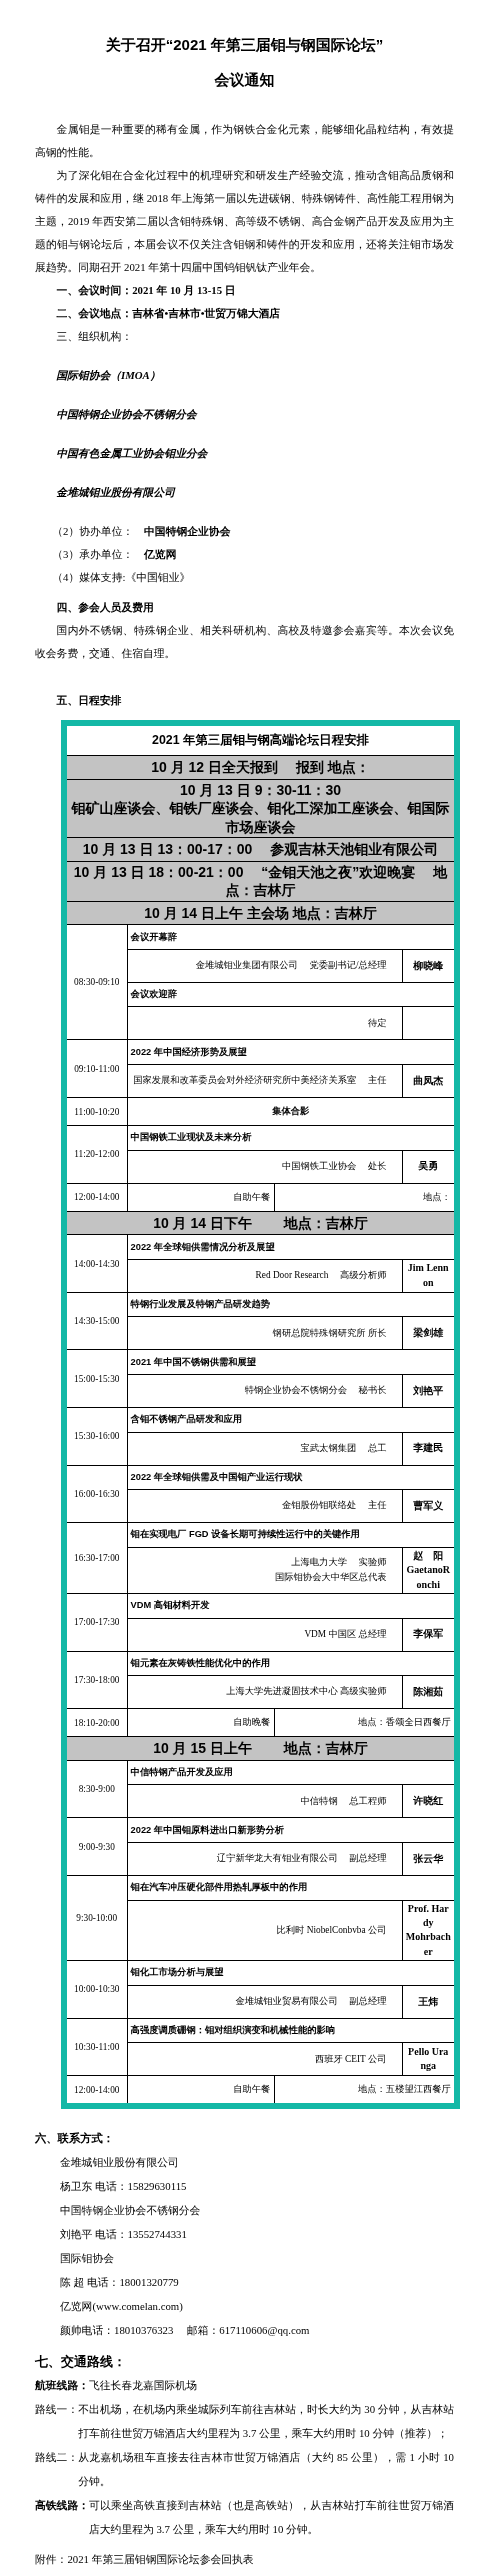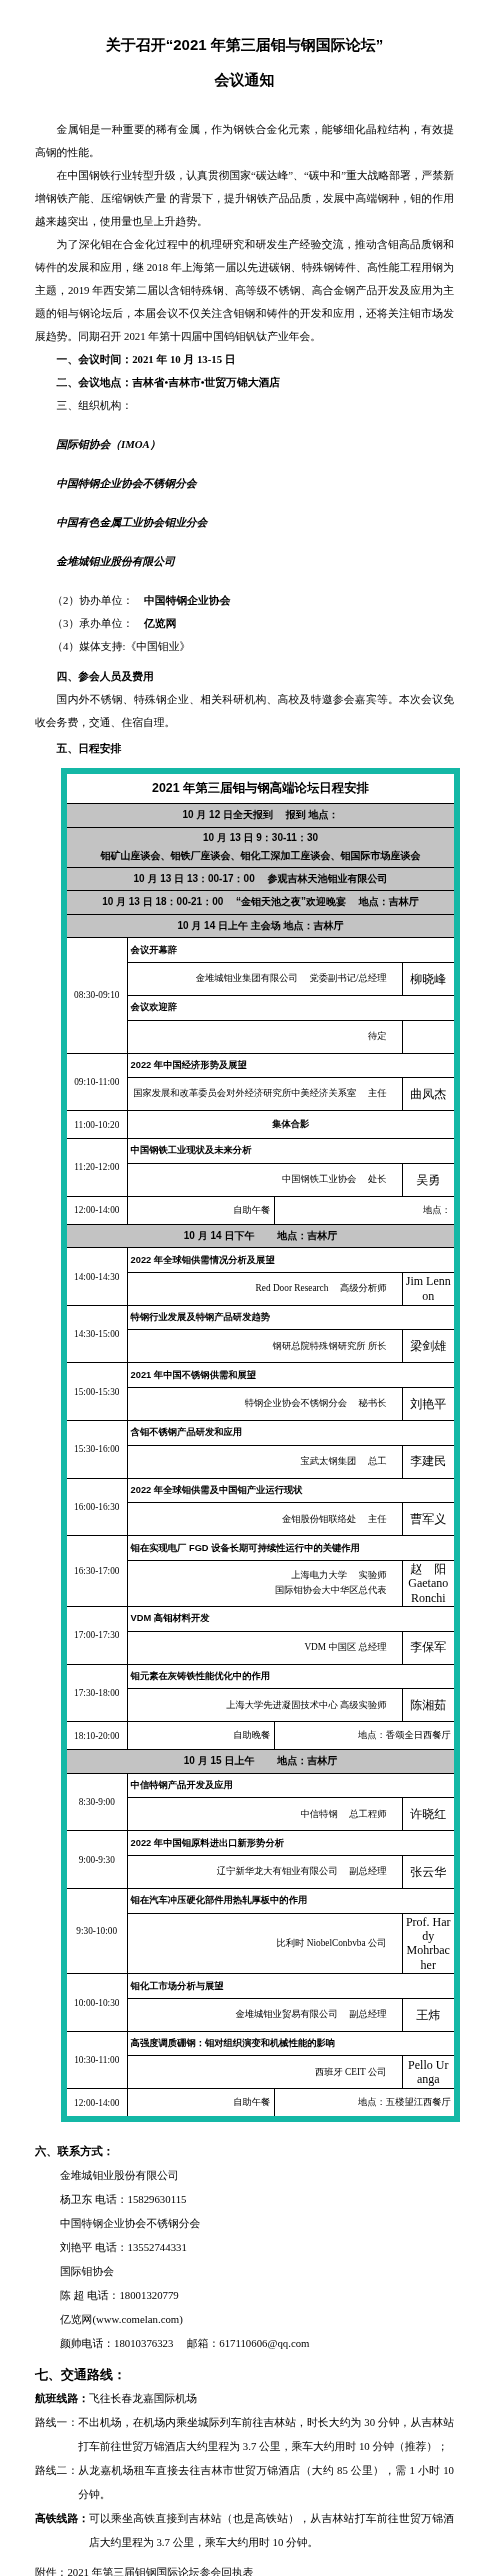--- a/index.html
+++ b/index.html
@@ -15,27 +15,27 @@
   p.plain{margin:0;}
   p.ind1{margin:16px;padding-left:5.2px;font-style:italic;}
   .orgname{font-weight:bold;}
   
   .sch-wrap{margin:8.2px 0 0 61px;width:393px;}
   table.sch{border-collapse:collapse;table-layout:fixed;width:393px;border:6px solid #14b8a6;}
   table.sch td{border:0.8px solid #000;font-size:9.3px;vertical-align:middle;padding:1px 3.1px;word-break:break-all;}
   table.sch td.head{border:0.8px solid #000;background:#fff;text-align:center;font-size:12.4px;height:27px;
         font-family:"Liberation Sans","DejaVu Sans",sans-serif;font-weight:bold;}
   table.sch td.band{background:#c3c3c3;text-align:center;font-weight:bold;height:20.6px;
-        font-family:"Liberation Sans","DejaVu Sans",sans-serif;font-size:10px;margin-left:19px;}
+        font-family:"Liberation Sans","DejaVu Sans",sans-serif;font-size:14px;margin-left:19px;}
   table.sch td.band div{line-height:18.5px;}
   table.sch td.time{text-align:center;font-size:9.3px;}
   table.sch td.stitle{font-family:"Liberation Sans","DejaVu Sans",sans-serif;font-weight:bold;height:21.6px;font-size:9.3px;}
   table.sch td.affil{text-align:right;height:30px;padding-right:15px;font-size:9.3px;}
   table.sch td.affil div{line-height:15.5px;}
-  table.sch td.spk{text-align:center;font-size:12px;}
+  table.sch td.spk{text-align:center;font-size:10px;font-weight:bold;}
   table.sch td.spk div{line-height:14.4px;}
   table.sch td.photo{text-align:center;font-weight:bold;height:25px;
         font-family:"Liberation Sans","DejaVu Sans",sans-serif;}
   table.sch td.meal{text-align:right;height:25px;}
   
   .contact-line{margin:0;padding-left:25px;line-height:24px;}
   .route{display:flex;margin:0;line-height:24px;}
   .route .lbl{white-space:nowrap;}
   .route .txt{flex:1;text-align:justify;}
   .attach{margin:7.2px 0 0 0;line-height:23px;}
@@ -48,35 +48,34 @@
 </head>
 <body>
 
 <div class="page">
   <div class="inner">
     <div class="doc-title hei">关于召开“2021 年第三届钼与钢国际论坛”</div>
     <div class="doc-title2 hei">会议通知</div>
 
     <div class="body-block">
       <p class="para">金属钼是一种重要的稀有金属，作为钢铁合金化元素，能够细化晶粒结构，有效提高钢的性能。</p>
-      <p class="para">在中国钢铁行业转型升级，认真贯彻国家“碳达峰”、“碳中和”重大战略部署，严禁新增钢铁产能、压缩钢铁产量 的背景下，提升钢铁产品品质，发展中高端钢种，钼的作用越来越突出，使用量也呈上升趋势。</p>
       <p class="para">为了深化钼在合金化过程中的机理研究和研发生产经验交流，推动含钼高品质钢和铸件的发展和应用，继 2018 年上海第一届以先进碳钢、特殊钢铸件、高性能工程用钢为主题，2019 年西安第二届以含钼特殊钢、高等级不锈钢、高合金钢产品开发及应用为主题的钼与钢论坛后，本届会议不仅关注含钼钢和铸件的开发和应用，还将关注钼市场发展趋势。同期召开 2021 年第十四届中国钨钼钒钛产业年会。</p>
       <p class="sec" style="text-indent:2em;">一、会议时间：2021 年 10 月 13-15 日</p>
       <p class="sec" style="text-indent:2em;">二、会议地点：吉林省•吉林市•世贸万锦大酒店</p>
       <p class="plain" style="text-indent:2em;">三、组织机构：</p>
       <p class="plain orgname ind1">国际钼协会（IMOA）</p>
       <p class="plain orgname ind1">中国特钢企业协会不锈钢分会</p>
       <p class="plain orgname ind1">中国有色金属工业协会钼业分会</p>
       <p class="plain orgname ind1">金堆城钼业股份有限公司</p>
       <p class="plain" style="text-indent:1.6em;"><span>（2）协办单位：</span>　<span class="orgname">中国特钢企业协会</span></p>
       <p class="plain" style="text-indent:1.6em;"><span>（3）承办单位：</span>　<span class="orgname">亿览网</span></p>
       <p class="plain" style="text-indent:1.6em;"><span>（4）媒体支持:</span><span>《中国钼业》</span></p>
       <p class="sec" style="text-indent:2em;margin-top:7.2px;">四、参会人员及费用</p>
       <p class="para">国内外不锈钢、特殊钢企业、相关科研机构、高校及特邀参会嘉宾等。本次会议免收会务费，交通、住宿自理。</p>
-      <p class="sec" style="text-indent:2em;margin-top:3px;">五、日程安排</p>
+      <p class="sec" style="text-indent:2em;margin-top:24px;">五、日程安排</p>
     </div>
   </div>
 
   <div class="sch-wrap">
     <table class="sch">
       <colgroup>
           <col style="width:63px">
           <col style="width:147px">
           <col style="width:128px">
           <col style="width:55px">

